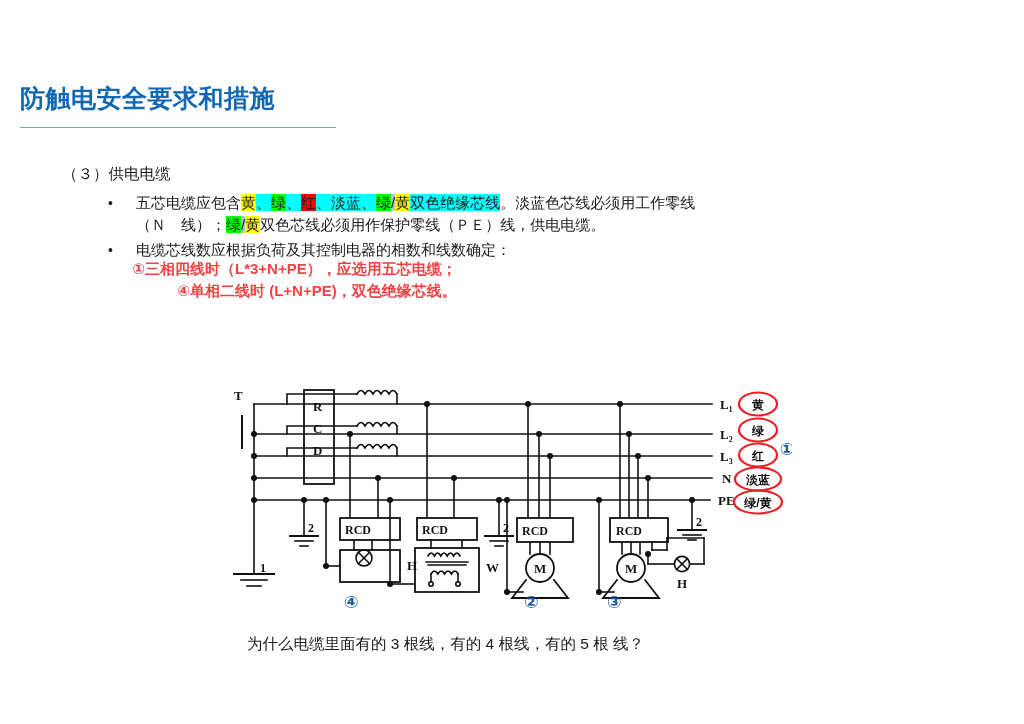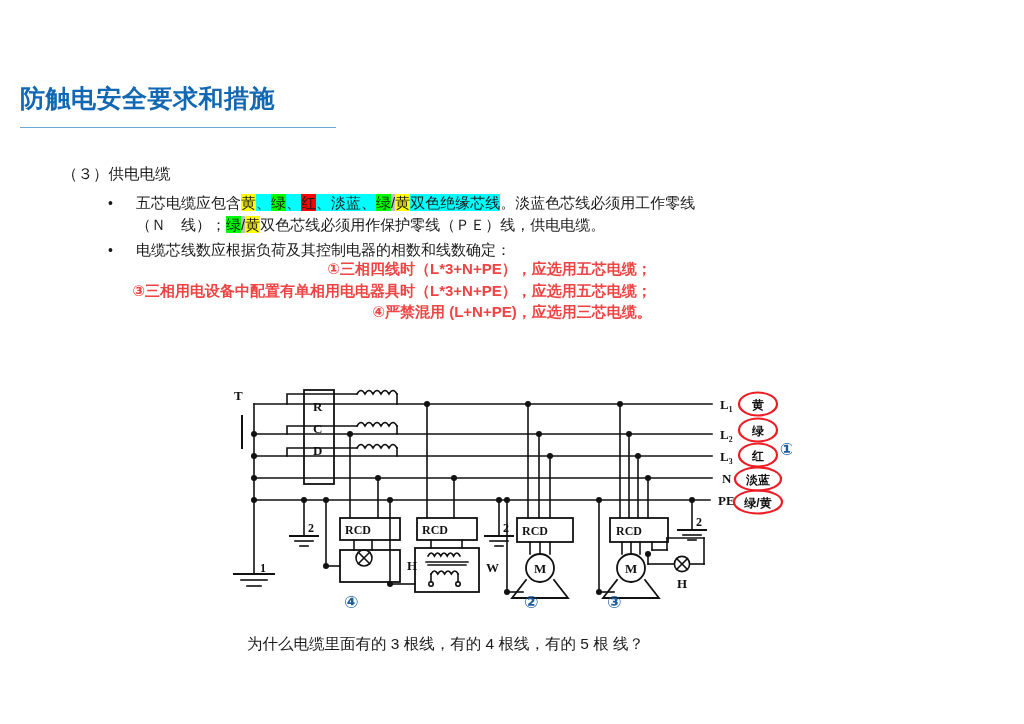--- a/index.html
+++ b/index.html
@@ -158,24 +158,21 @@
     <span class="bullet-body">电缆芯线数应根据负荷及其控制电器的相数和线数确定：</span>
   </div>
 
 </div>
 
 <div class="red-list">
   <div class="red-item">
     <span class="num">①</span><span>三相四线时（L*3+N+PE），应选用五芯电缆；</span>
   </div>
   <div class="red-item">
-    <span class="num">③</span><span>三相用电设备中配置有单相用电电器具时（L*3+N+PE），应选用五芯电缆；</span>
-  </div>
-  <div class="red-item">
-    <span class="num">④</span><span>严禁混用 (L+N+PE)，应选用三芯电缆。</span>
+    <span class="num">④</span><span>单相二线时 (L+N+PE)，双色绝缘芯线。</span>
   </div>
 </div>
 
 <div class="diagram-wrap">
 <svg width="580" height="250" viewBox="0 0 580 250" xmlns="http://www.w3.org/2000/svg">
   <g stroke="#111111" stroke-width="1.6" fill="none" stroke-linecap="square">
 
     <line x1="42" y1="26" x2="500" y2="26"></line>
     <line x1="42" y1="56" x2="500" y2="56"></line>
     <line x1="42" y1="78" x2="500" y2="78"></line>

